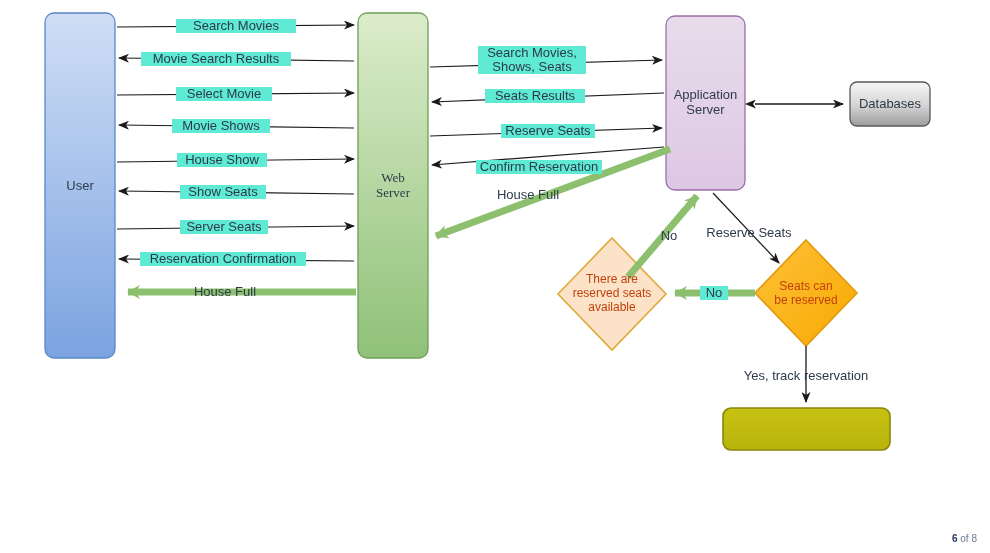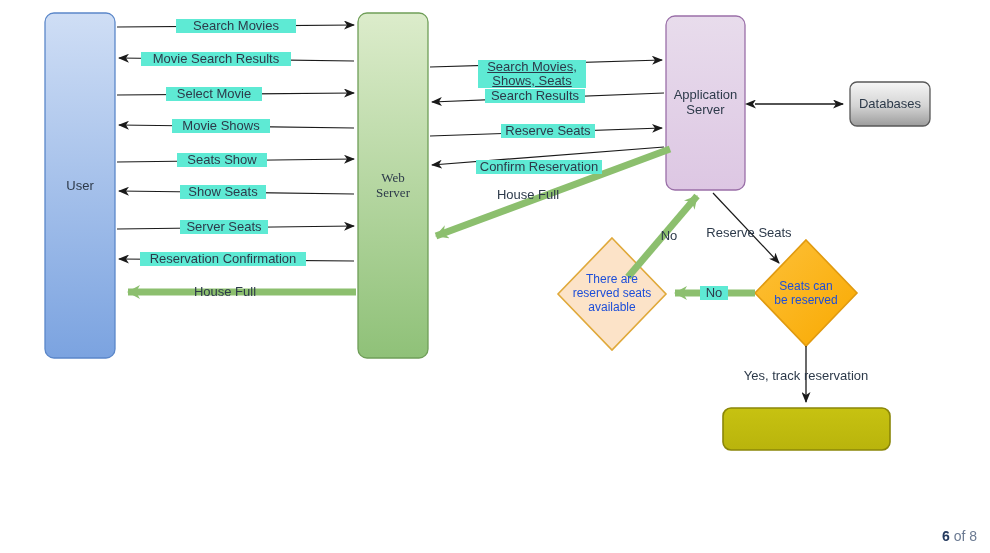--- a/index.html
+++ b/index.html
@@ -36,32 +36,32 @@
     font-size: 13px;
     line-height: 14px;
     text-align: center;
     white-space: pre-line;
     background: #5eead4;
     padding: 0 2px;
     pointer-events: none;
   }
   .diamond-label {
     position: absolute;
-    color: #1d4ed8;
+    color: #c2410c;
     font-size: 12px;
     line-height: 14px;
     text-align: center;
     white-space: pre-line;
     pointer-events: none;
   }
   #slide-counter {
     position: absolute;
     right: 13px;
     bottom: 9px;
-    font-size: 14px;
+    font-size: 10px;
     color: #4a5a7a;
     margin-left: 48px;
   }
   #slide-counter .cur { font-weight: bold; color: #243a5e; }
   #slide-counter .rest { color: #6b7a92; }
 </style>
 </head>
 <body>
 
 <div id="stage">
@@ -162,31 +162,31 @@
 
   <div class="diamond-label" style="left:553px; top:272px; width:118px;">There are
 reserved seats
 available</div>
 
   <div class="diamond-label" style="left:755px; top:279px; width:102px;">Seats can
 be reserved</div>
 
   <div class="edge-label" style="left:176px; top:19px; width:120px;">Search Movies</div>
   <div class="edge-label" style="left:141px; top:52px; width:150px;">Movie Search Results</div>
-  <div class="edge-label" style="left:166px; top:87px; width:96px;">Select Movie</div>
+  <div class="edge-label" style="left:176px; top:87px; width:96px;">Select Movie</div>
   <div class="edge-label" style="left:172px; top:119px; width:98px;">Movie Shows</div>
-  <div class="edge-label" style="left:177px; top:153px; width:90px;">Seats Show</div>
+  <div class="edge-label" style="left:177px; top:153px; width:90px;">House Show</div>
   <div class="edge-label" style="left:180px; top:185px; width:86px;">Show Seats</div>
   <div class="edge-label" style="left:180px; top:220px; width:88px;">Server Seats</div>
   <div class="edge-label" style="left:140px; top:252px; width:166px;">Reservation Confirmation</div>
   <div class="edge-label" style="left:185px; top:285px; width:80px; background:transparent;">House Full</div>
 
-  <div class="edge-label" style="left:478px; top:60px; width:108px;text-decoration:underline;">Search Movies,
+  <div class="edge-label" style="left:478px; top:46px; width:108px;">Search Movies,
 Shows, Seats</div>
-  <div class="edge-label" style="left:485px; top:89px; width:100px;">Search Results</div>
+  <div class="edge-label" style="left:485px; top:89px; width:100px;">Seats Results</div>
   <div class="edge-label" style="left:501px; top:124px; width:94px;">Reserve Seats</div>
   <div class="edge-label" style="left:476px; top:152px; width:126px;margin-top:8px;">Confirm Reservation</div>
   <div class="edge-label" style="left:491px; top:188px; width:74px; background:transparent;">House Full</div>
 
   <div class="edge-label" style="left:702px; top:226px; width:94px; background:transparent;">Reserve Seats</div>
   <div class="edge-label" style="left:700px; top:286px; width:28px;">No</div>
   <div class="edge-label" style="left:655px; top:229px; width:28px; background:transparent;">No</div>
   <div class="edge-label" style="left:736px; top:369px; width:140px; background:transparent;">Yes, track reservation</div>
 
   <div id="slide-counter">

